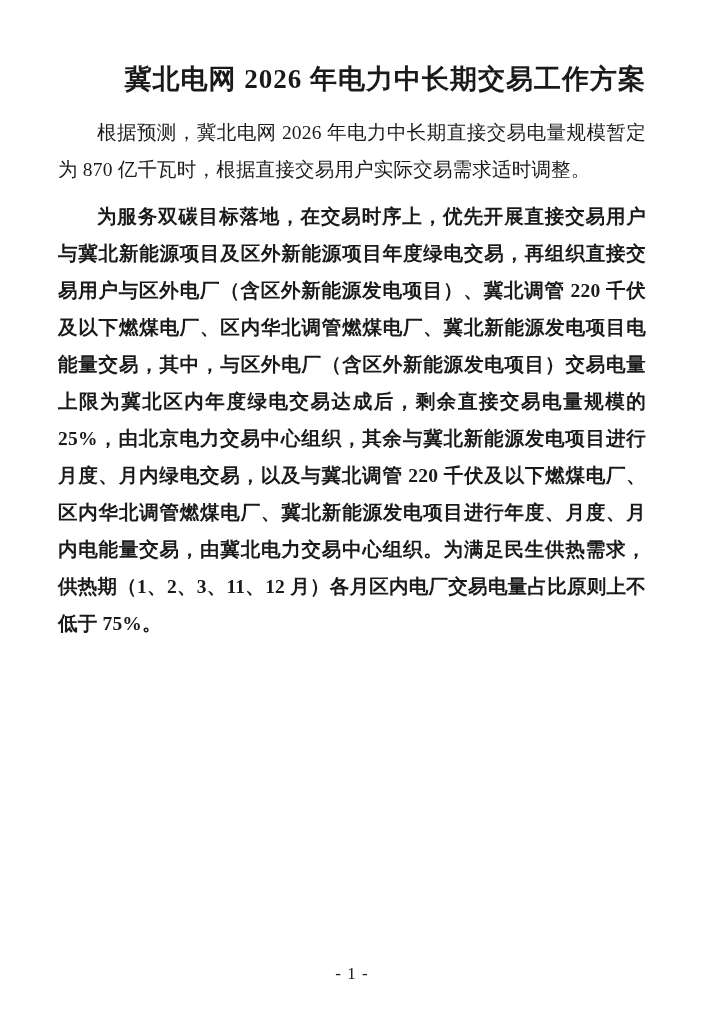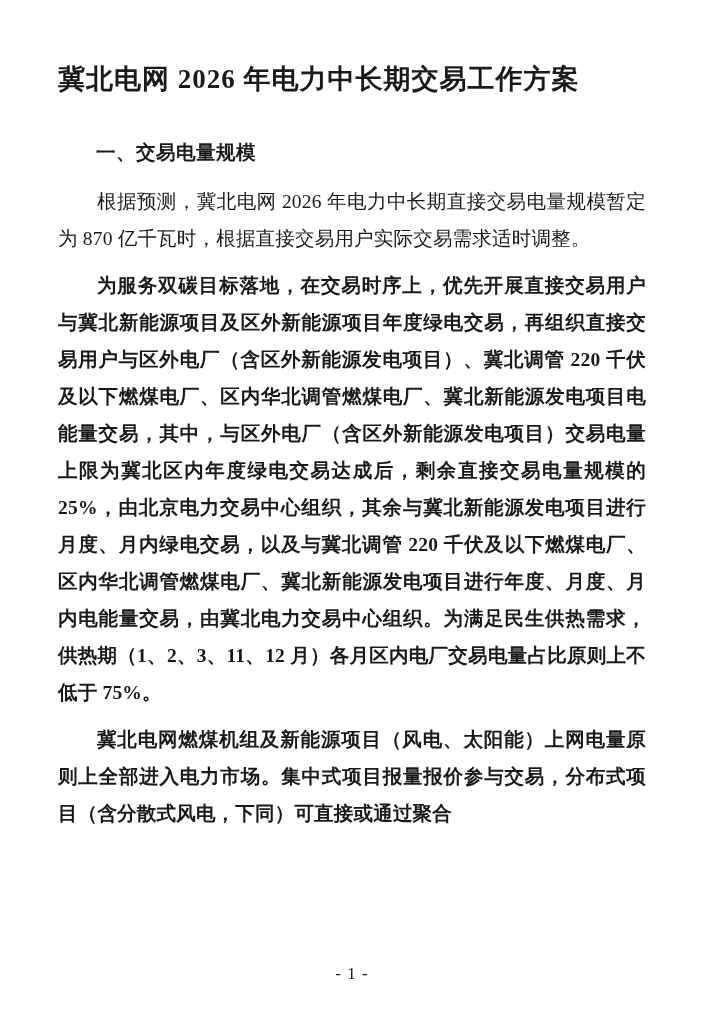--- a/index.html
+++ b/index.html
@@ -15,21 +15,21 @@
     overflow: hidden;
   }
   .page {
     position: relative;
     width: 704px;
     height: 1028px;
     box-sizing: border-box;
     padding: 0 58px;
   }
   .doc-title {
-    text-align: left;
+    text-align: right;
     font-size: 27px;
     font-weight: bold;
     letter-spacing: 1px;
     line-height: 1.3;
     margin: 0;
     padding-top: 62px;
     font-family: "Liberation Serif", "DejaVu Serif", serif;
   }
   .section-heading {
     font-size: 19.5px;
@@ -65,21 +65,19 @@
     letter-spacing: 1px;
   }
 </style>
 </head>
 <body>
 
 <div class="page">
 
   <h1 class="doc-title">冀北电网 2026 年电力中长期交易工作方案</h1>
 
-  <h2 class="section-heading">一、交易电量规模</h2>
 
   <p class="para first">根据预测，冀北电网 2026 年电力中长期直接交易电量规模暂定为 870 亿千瓦时，根据直接交易用户实际交易需求适时调整。</p>
   <p class="para">为服务双碳目标落地，在交易时序上，优先开展直接交易用户与冀北新能源项目及区外新能源项目年度绿电交易，再组织直接交易用户与区外电厂（含区外新能源发电项目）、冀北调管 220 千伏及以下燃煤电厂、区内华北调管燃煤电厂、冀北新能源发电项目电能量交易，其中，与区外电厂（含区外新能源发电项目）交易电量上限为冀北区内年度绿电交易达成后，剩余直接交易电量规模的 25%，由北京电力交易中心组织，其余与冀北新能源发电项目进行月度、月内绿电交易，以及与冀北调管 220 千伏及以下燃煤电厂、区内华北调管燃煤电厂、冀北新能源发电项目进行年度、月度、月内电能量交易，由冀北电力交易中心组织。为满足民生供热需求，供热期（1、2、3、11、12 月）各月区内电厂交易电量占比原则上不低于 75%。</p>
-  <p class="para">冀北电网燃煤机组及新能源项目（风电、太阳能）上网电量原则上全部进入电力市场。集中式项目报量报价参与交易，分布式项目（含分散式风电，下同）可直接或通过聚合</p>
 
   <div class="page-number">- 1 -</div>
 
 </div>
 
 </body></html>

